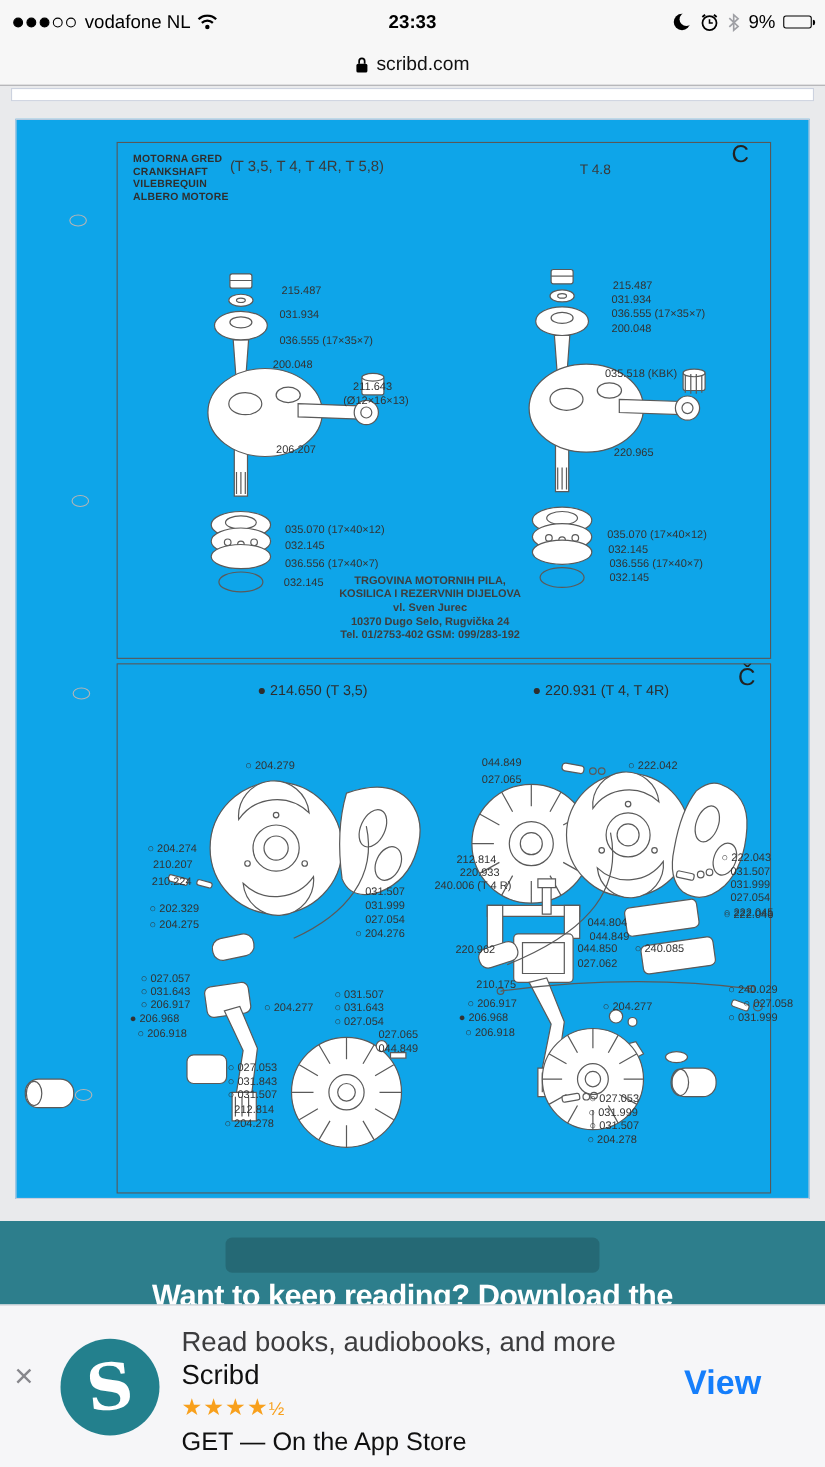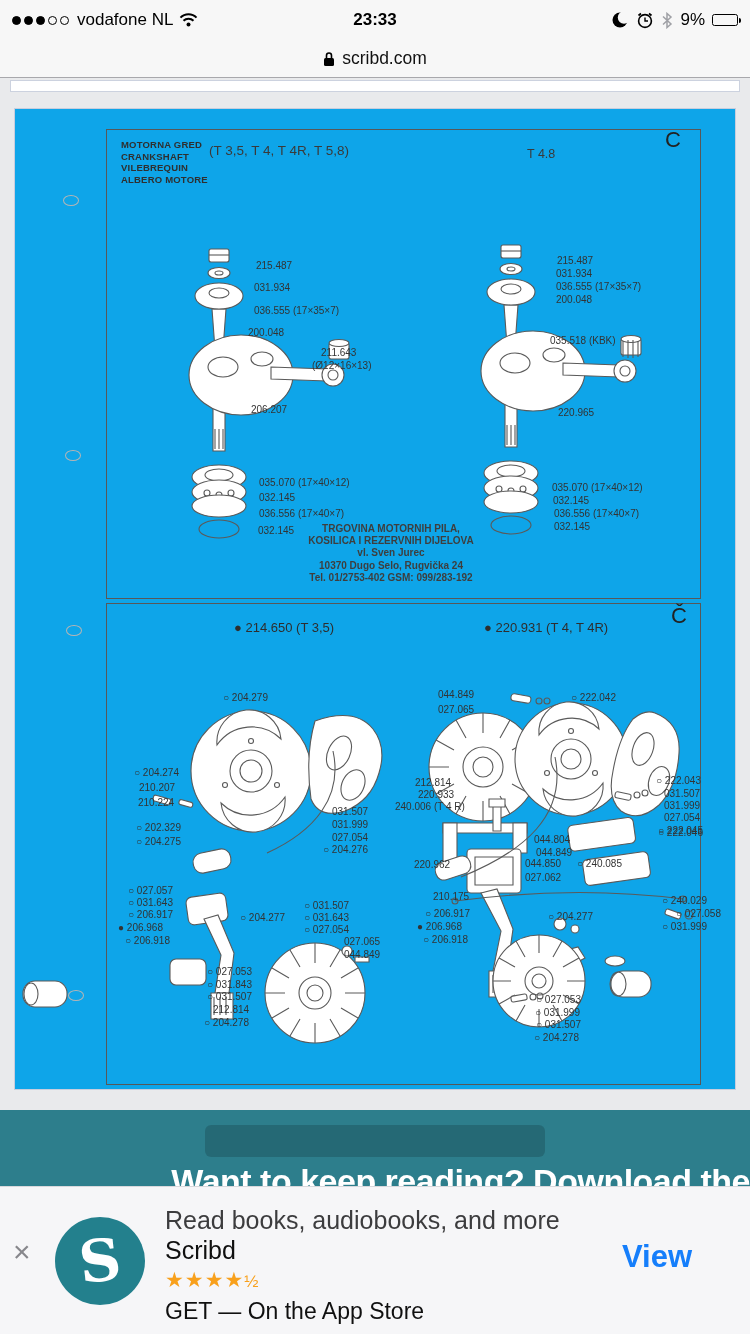--- a/index.html
+++ b/index.html
@@ -57,22 +57,22 @@
   .plabel{position:absolute;font-size:10px;color:#333;white-space:nowrap;transform:translateY(-50%);}
 
   .hole{position:absolute;border:1px solid #b5b5b5;border-radius:50%;background:transparent;}
 
   svg.draw{position:absolute;left:0;top:0;}
   svg.draw *{vector-effect:non-scaling-stroke;}
 
   
   .teal-banner{position:absolute;left:0;top:1110px;width:750px;height:76px;background:var(--teal);overflow:hidden;}
   .teal-strip{position:absolute;left:205px;top:15px;width:340px;height:32px;background:rgba(0,0,0,.16);border-radius:6px;}
-  .teal-headline{position:absolute;left:0;top:52px;width:100%;text-align:right;color:#fff;
-    font-size:34px;font-weight:700;letter-spacing:-.5px;white-space:nowrap;}
+  .teal-headline{position:absolute;left:0;top:52px;width:100%;text-align:center;color:#fff;
+    font-size:28px;font-weight:700;letter-spacing:-.5px;white-space:nowrap;}
 
   
   .app-banner{position:absolute;left:0;top:1186px;width:750px;height:148px;background:#f6f6f8;
     border-top:1px solid #d8d8dc;}
   .ab-close{position:absolute;left:13px;top:50px;font-size:30px;color:#87878c;line-height:30px;}
   .ab-logo{position:absolute;left:55px;top:30px;width:90px;height:88px;border-radius:50%;
     background:var(--logo-teal);display:flex;align-items:center;justify-content:center;}
   .ab-logo span{color:#fff;font-family:"DejaVu Serif",serif;font-size:58px;font-weight:700;
     transform:rotate(-6deg);line-height:58px;}
   .ab-text{position:absolute;left:165px;top:18px;}

